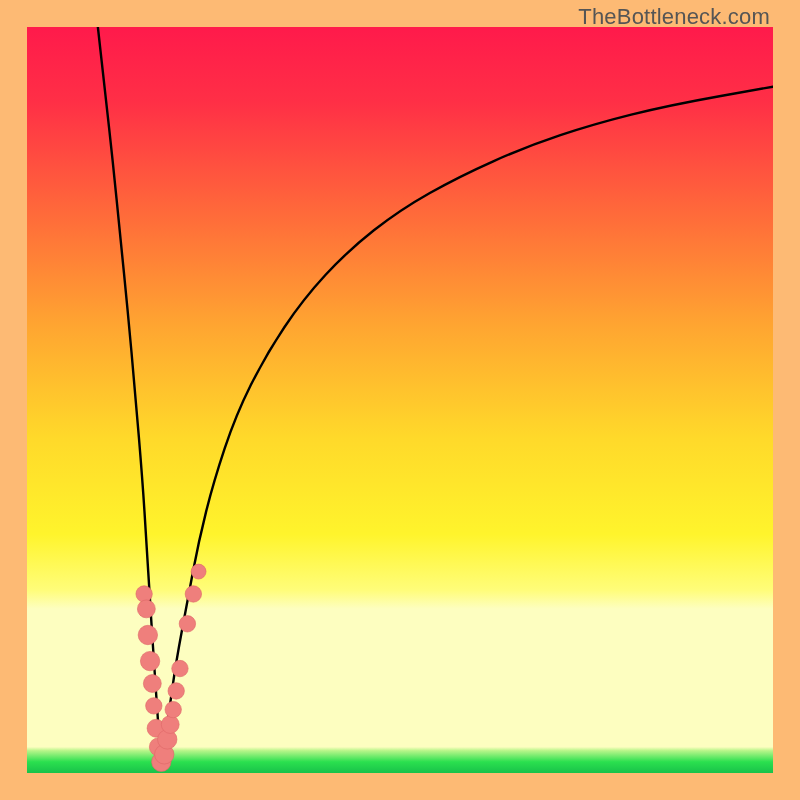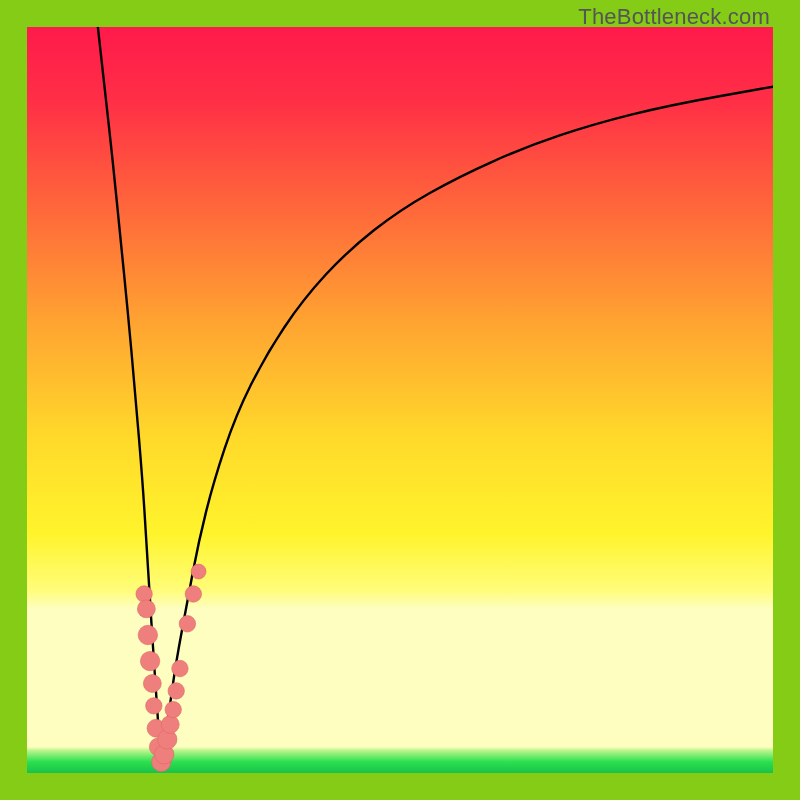--- a/index.html
+++ b/index.html
@@ -7,21 +7,21 @@
     padding: 0;
     width: 800px;
     height: 800px;
     overflow: hidden;
     background: #000;
     font-family: Arial, Helvetica, sans-serif;
   }
   .frame {
     position: absolute;
     inset: 0;
-    background: #84cc16;
+    background: #fdba74;
   }
   .plot {
     position: absolute;
     left: 27px;
     top: 27px;
     width: 746px;
     height: 746px;
     overflow: hidden;
   }
   .watermark {

